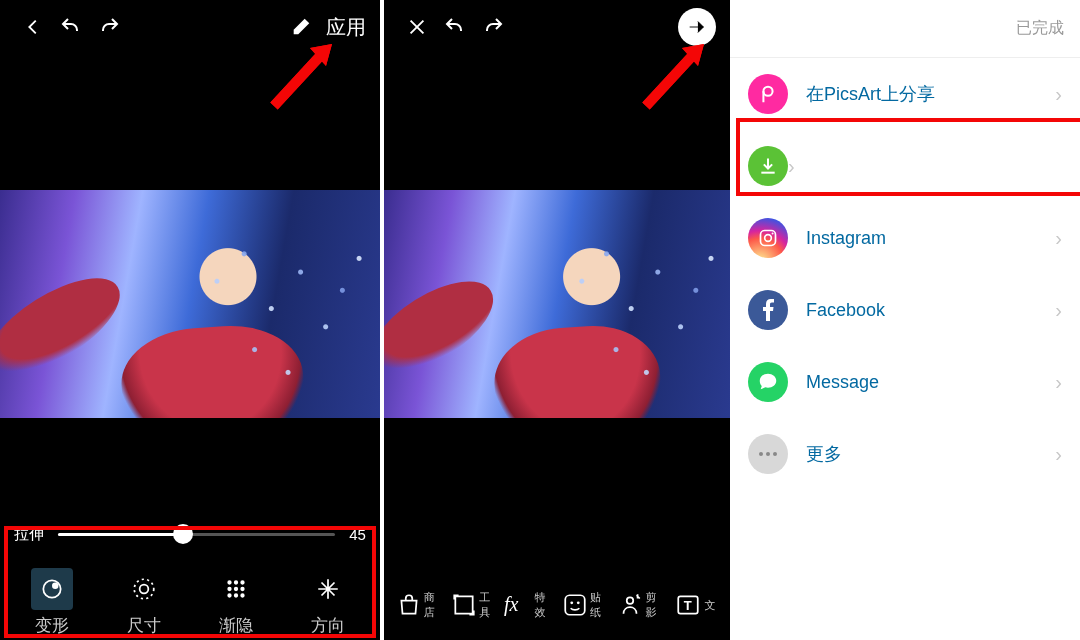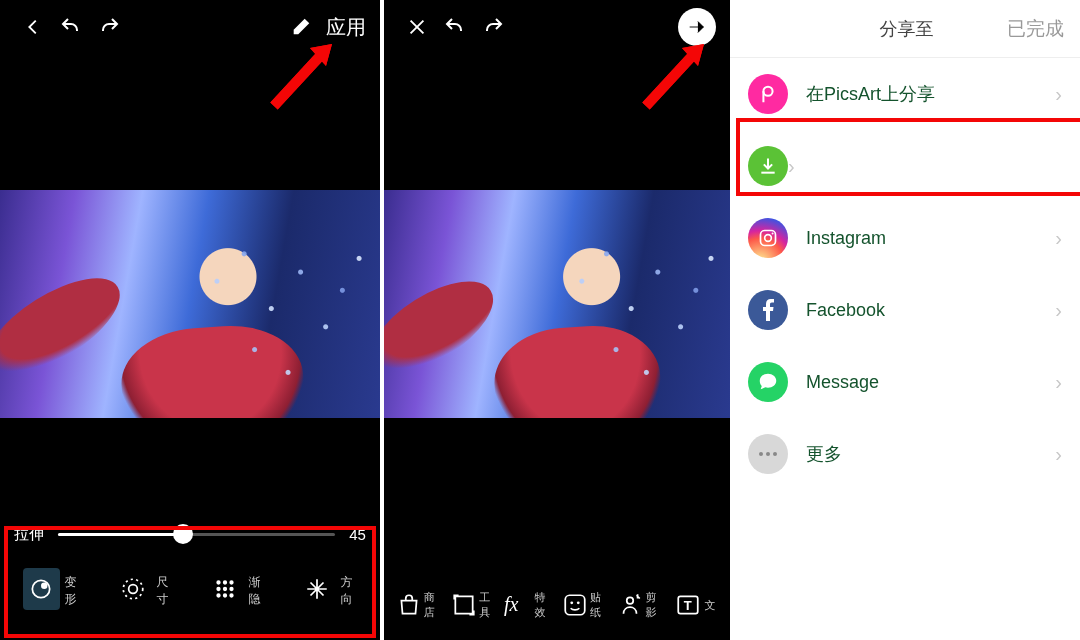--- a/index.html
+++ b/index.html
@@ -89,22 +89,22 @@
   content:""; position:absolute; left:45%; top:-9px; width:20px; height:20px;
   background:#fff; border-radius:50%; transform:translateX(-50%);
 }
 
 .tool-row{
   position:absolute; left:0; right:0; bottom:0; height:80px;
   display:flex; align-items:flex-start; justify-content:space-around;
   padding:8px 6px 0;
 }
 .tool{
-  display:flex; flex-direction:row; align-items:center; width:58px;
-  color:#ccc; font-size:12px;text-align:center;
+  display:flex; flex-direction:column; align-items:center; width:58px;
+  color:#ccc; font-size:17px;
 }
 .tool .ticon{
   width:42px; height:42px; display:flex; align-items:center; justify-content:center;
   border-radius:4px;
 }
 .tool.active .ticon{ background:#1e3a4a; }
 .tool svg{ stroke:#fff; fill:none; stroke-width:1.6; }
 .tool .tlabel{ margin-top:4px; }
 
 
@@ -121,30 +121,30 @@
 }
 .mid-tools .micon{ width:34px; height:34px; display:flex; align-items:center; justify-content:center; }
 .mid-tools svg{ stroke:#fff; fill:none; stroke-width:1.6; }
 
 
 .share-header{
   height:58px; display:flex; align-items:center; justify-content:space-between;
   padding:0 16px; border-bottom:1px solid #eee; color:#888; font-size:18px;
 }
 .share-title{ flex:1; text-align:center; color:#444; }
-.share-done{ color:#999; font-size:19px; }
+.share-done{ color:#999; font-size:16px; }
 
 .share-item{
   height:72px; display:flex; align-items:center; padding:0 18px;
 }
 .share-icon{
   width:40px; height:40px; border-radius:50%; display:flex;
   align-items:center; justify-content:center; color:#fff; font-size:20px; flex-shrink:0;
 }
-.share-label{ margin-left:18px; font-size:18px; color:#14532d; flex:1; }
+.share-label{ margin-left:18px; font-size:18px; color:#0369a1; flex:1; }
 .chev{ color:#c8c8c8; font-size:20px; }
 
 .ic-picsart{ background:#ff2aa1; }
 .ic-photos { background:#5bc236; }
 .ic-instagram{ background: radial-gradient(circle at 30% 110%,#fdf497 0%,#fd5949 45%,#d6249f 60%,#285AEB 90%); }
 .ic-facebook{ background:#3b5998; }
 .ic-message { background:#25d366; }
 .ic-more    { background:#d8d8d8; color:#888; }
 
 </style>
@@ -339,21 +339,20 @@
           </svg>
         </div>
       <div>文</div>
     </div>
   </div>
 </div>
 
 <div class="panel panel-right">
   <div class="share-header">
     <span style="width:60px"></span>
-    <span class="share-title">分享至</span>
     <span class="share-done">已完成</span>
   </div>
 
   <div class="share-item">
     <div class="share-icon ic-picsart">
       <svg width="22" height="22" viewBox="0 0 24 24" stroke="#fff" fill="none" stroke-width="2.2">
           <circle cx="12" cy="9" r="5"></circle>
           <path d="M7 9v12"></path>
         </svg>
     </div>

